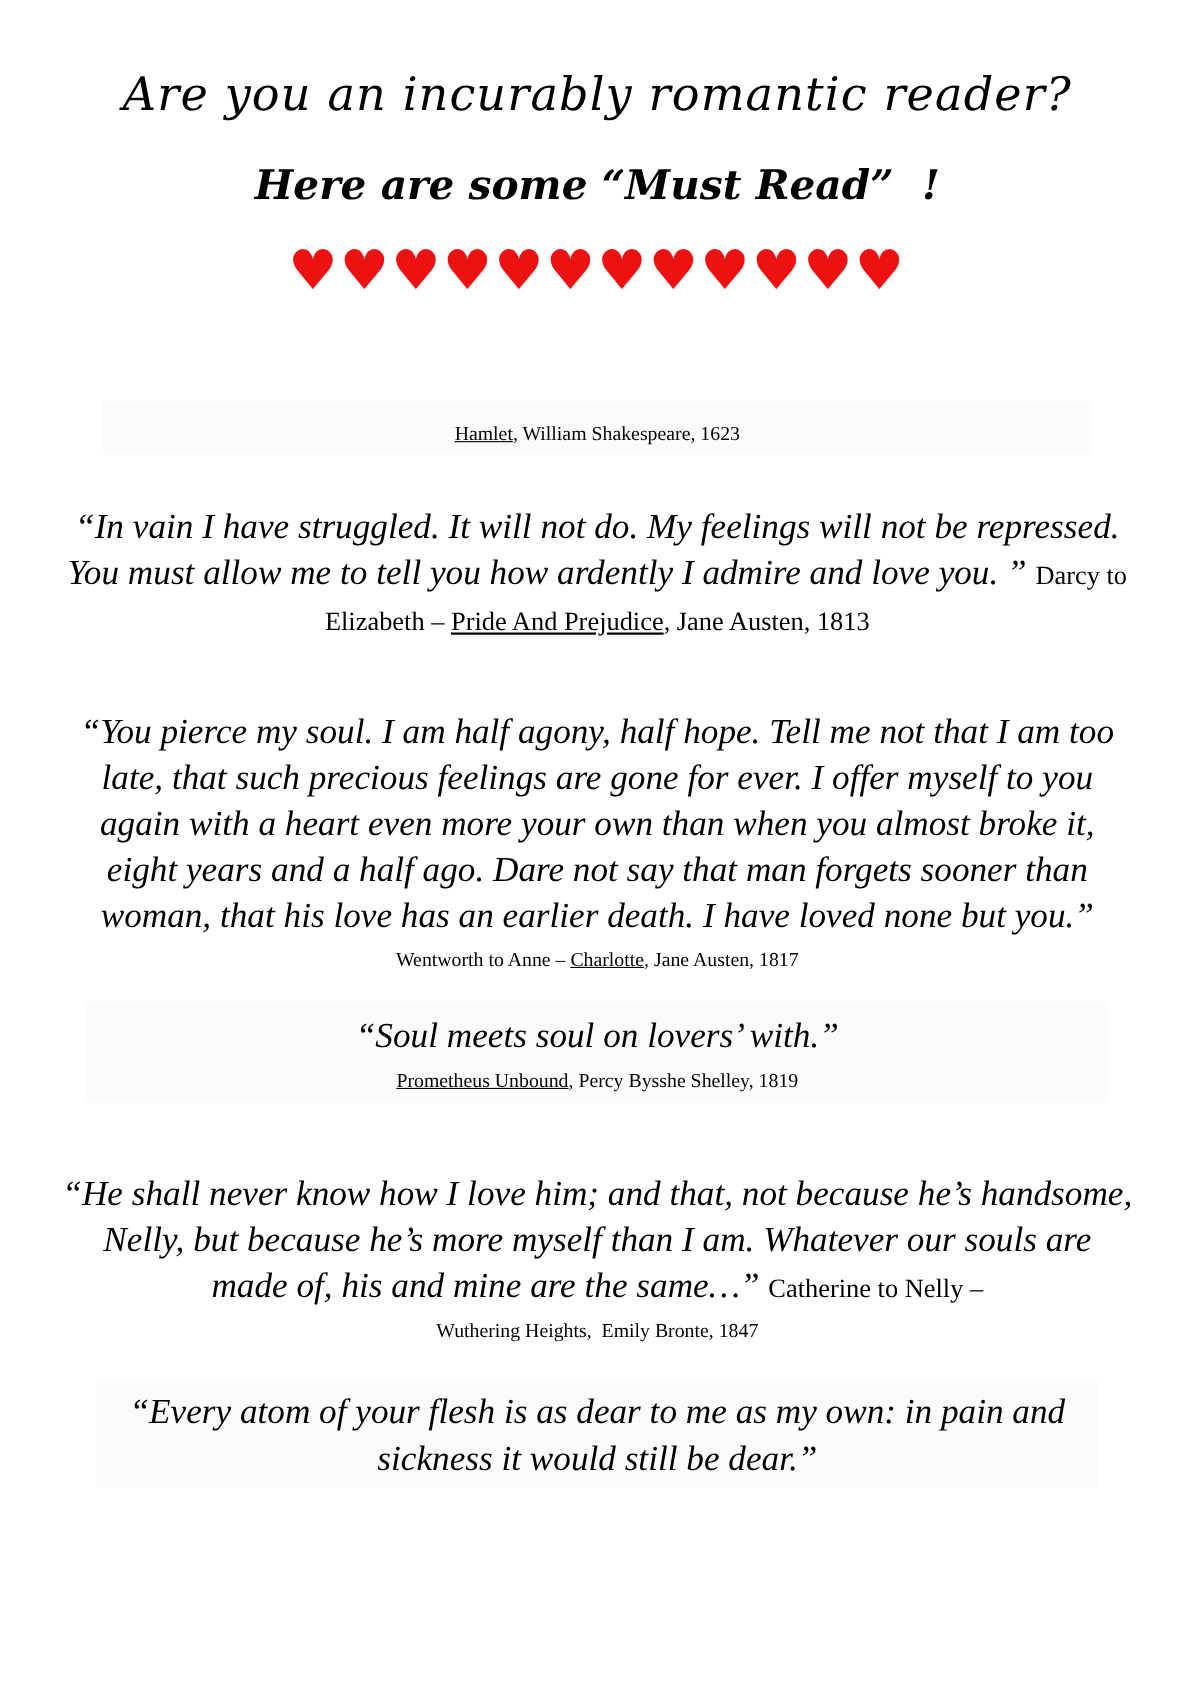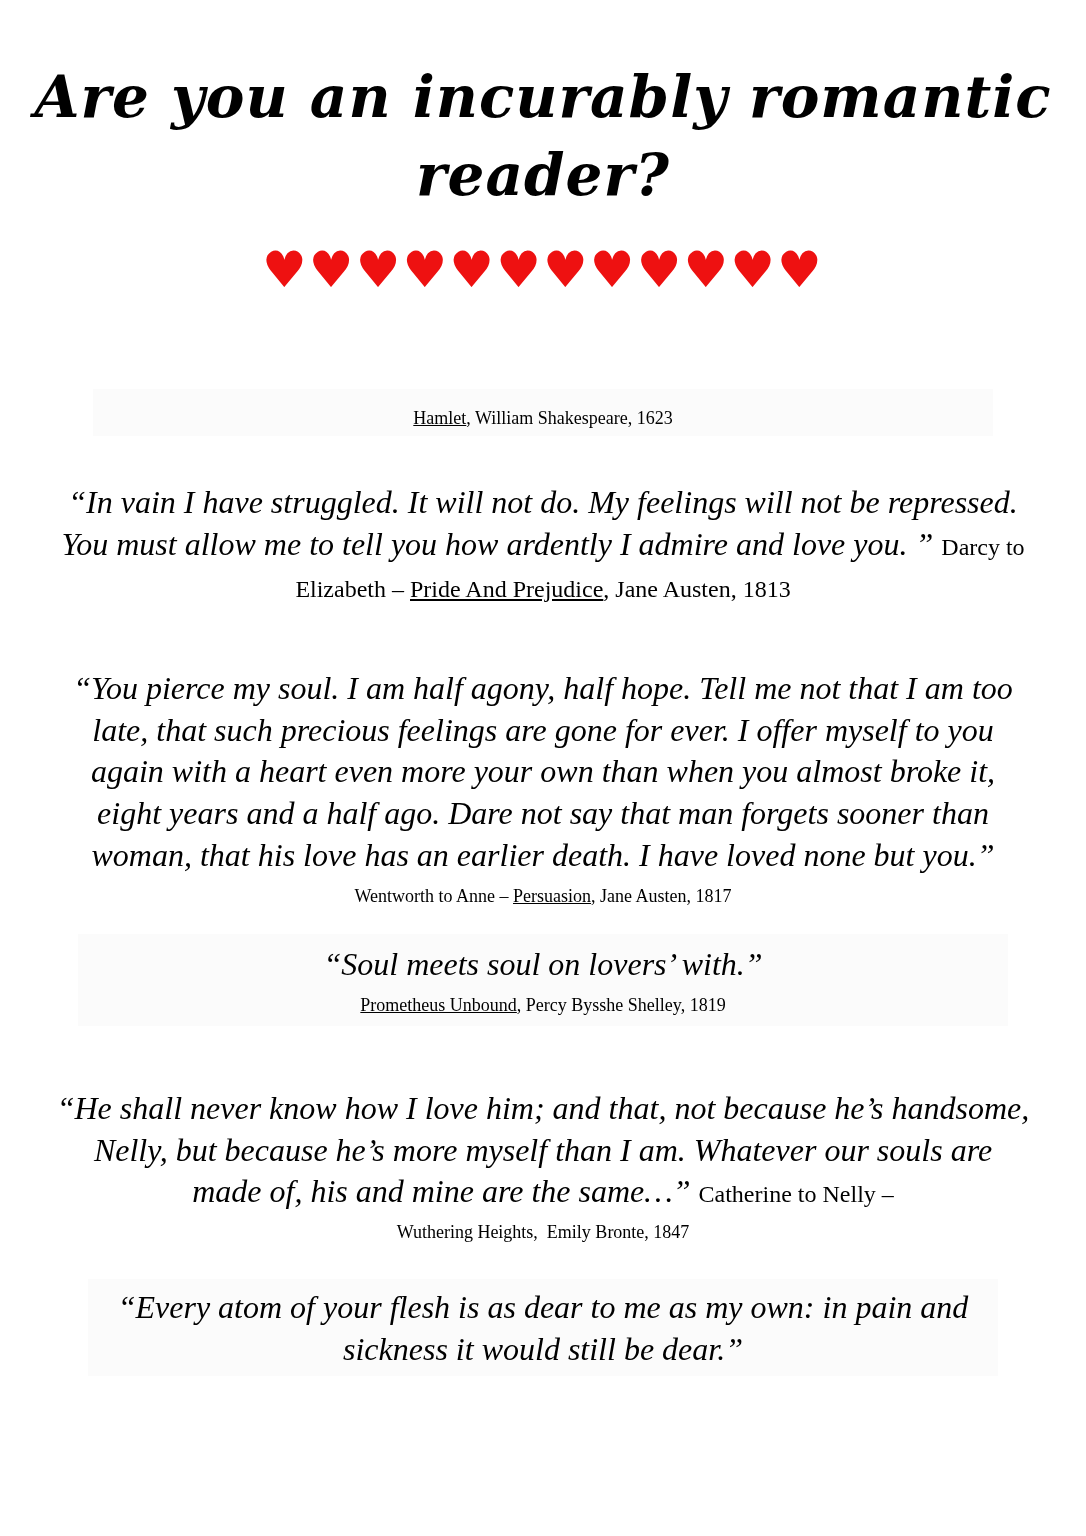--- a/index.html
+++ b/index.html
@@ -16,22 +16,22 @@
     box-sizing: border-box;
     padding-top: 58px;
     font-family: "Liberation Serif", serif;
     color: #000000;
     overflow: hidden;
   }
   .title {
     text-align: center;
     font-family: "DejaVu Serif", serif;
     font-style: italic;
-    font-weight: bold;
-    font-size: 58px;
+    font-weight: normal;
+    font-size: 42px;
     line-height: 1.35;
     letter-spacing: 1px;
     margin: 0 0 30px 0;
   }
   .subtitle {
     text-align: center;
     font-family: "DejaVu Serif", serif;
     font-style: italic;
     font-weight: bold;
     font-size: 37px;
@@ -82,34 +82,35 @@
   .q5 { width: 975px; margin-bottom: 34px; }
   .q6 { width: 910px; padding: 8px 0 6px 0; }
 </style>
 </head>
 <body>
 
 <div class="page">
 
   <h1 class="title">Are you an incurably romantic reader?</h1>
 
+  <h2 class="subtitle prewrap">Here are some “Must Read”  !</h2>
 
   <div class="hearts" style="color: rgb(238, 17, 17);">♥♥♥♥♥♥♥♥♥♥♥♥</div>
 
   <section class="quote shaded q1">
     <p class="attr"><span class="book">Hamlet</span><span>, William Shakespeare, 1623</span></p>
   </section>
 
   <section class="quote q2">
     <p class="qtext"><span>“In vain I have struggled. It will not do. My feelings will not be repressed. You must allow me to tell you how ardently I admire and love you. ” </span><span class="attr-inline">Darcy to Elizabeth – </span><span class="attr-inline book">Pride And Prejudice</span><span class="attr-inline">, Jane Austen, 1813</span></p>
   </section>
 
   <section class="quote q3">
     <p class="qtext">“You pierce my soul. I am half agony, half hope. Tell me not that I am too late, that such precious feelings are gone for ever. I offer myself to you again with a heart even more your own than when you almost broke it, eight years and a half ago. Dare not say that man forgets sooner than woman, that his love has an earlier death. I have loved none but you.”</p>
-    <p class="attr"><span>Wentworth to Anne – </span><span class="book">Persuasion</span><span>, Jane Austen, 1817</span></p>
+    <p class="attr"><span>Wentworth to Anne – </span><span class="book">Charlotte</span><span>, Jane Austen, 1817</span></p>
   </section>
 
   <section class="quote shaded q4">
     <p class="qtext">“Soul meets soul on lovers’ with.”</p>
     <p class="attr"><span class="book">Prometheus Unbound</span><span>, Percy Bysshe Shelley, 1819</span></p>
   </section>
 
   <section class="quote q5">
     <p class="qtext"><span>“He shall never know how I love him; and that, not because he’s handsome, Nelly, but because he’s more myself than I am. Whatever our souls are made of, his and mine are the same…” </span><span class="attr-inline">Catherine to Nelly –</span></p>
     <p class="attr prewrap">Wuthering Heights,  Emily Bronte, 1847</p>

